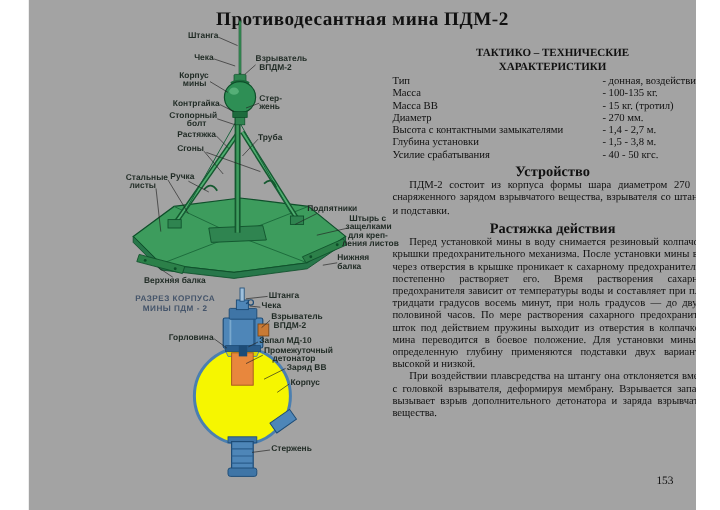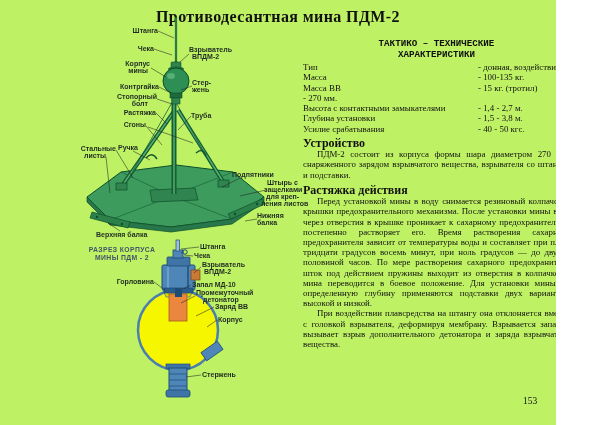--- a/index.html
+++ b/index.html
@@ -1,30 +1,30 @@
 <!DOCTYPE html>
 <html><head>
 <meta charset="utf-8">
 <style>
   html,body{margin:0;padding:0;background:#fff;}
-  .page{position:relative;width:556px;height:425px;background:#bef264;overflow:hidden;
-        font-family:"Liberation Serif",serif;color:#111;}
+  .page{position:relative;width:556px;height:425px;background:#a3a3a3;overflow:hidden;
+        font-family:"Liberation Serif",serif;color:#111;margin-left:24px;}
   .title{position:absolute;top:8px;left:0;width:100%;text-align:center;
          font-size:16px;font-weight:bold;letter-spacing:.4px;margin:0;}
   
   .right-col{position:absolute;left:303px;top:31px;width:267px;
              font-size:8.9px;line-height:10.2px;text-align:justify;}
   p.body{margin:0;text-indent:14px;}
   .spec-heading{text-align:center;font-weight:bold;font-size:9.2px;line-height:10.5px;
-                margin-top:8px;font-family:Liberation Mono, monospace;}
+                margin-top:8px;}
   #specs-table{margin-top:2px;}
   .spec-row{display:flex;align-items:flex-end;line-height:10.3px;}
   .spec-name{width:175px;}
   .spec-value{width:92px;flex-shrink:0;}
-  h2{font-size:12px;text-align:left;margin:4px 0 1px;font-weight:bold;}
+  h2{font-size:12px;text-align:center;margin:4px 0 1px;font-weight:bold;}
   h2.p2{margin-top:5px;}
   .pagenum{position:absolute;left:523px;top:396px;font-size:9.5px;}
   
   .fig-svg{position:absolute;left:0;top:0;}
   .diag-label{position:absolute;font-family:"Liberation Sans",sans-serif;font-weight:bold;
               font-size:7px;line-height:7px;color:#1f2a24;white-space:nowrap;}
   .diag-label.cap{color:#44546a;font-size:6.8px;letter-spacing:.4px;}
 </style>
 </head>
 <body>
@@ -197,20 +197,21 @@
         </div>
         <div class="spec-row">
           <div class="spec-name">Масса</div>
           <div class="spec-value">- 100-135 кг.</div>
         </div>
         <div class="spec-row">
           <div class="spec-name">Масса ВВ</div>
           <div class="spec-value">- 15 кг. (тротил)</div>
         </div>
         <div class="spec-row">
+          <div class="spec-name">Диаметр</div>
           <div class="spec-value">- 270 мм.</div>
         </div>
         <div class="spec-row">
           <div class="spec-name">Высота с контактными замыкателями</div>
           <div class="spec-value">- 1,4 - 2,7 м.</div>
         </div>
         <div class="spec-row">
           <div class="spec-name">Глубина установки</div>
           <div class="spec-value">- 1,5 - 3,8 м.</div>
         </div>

